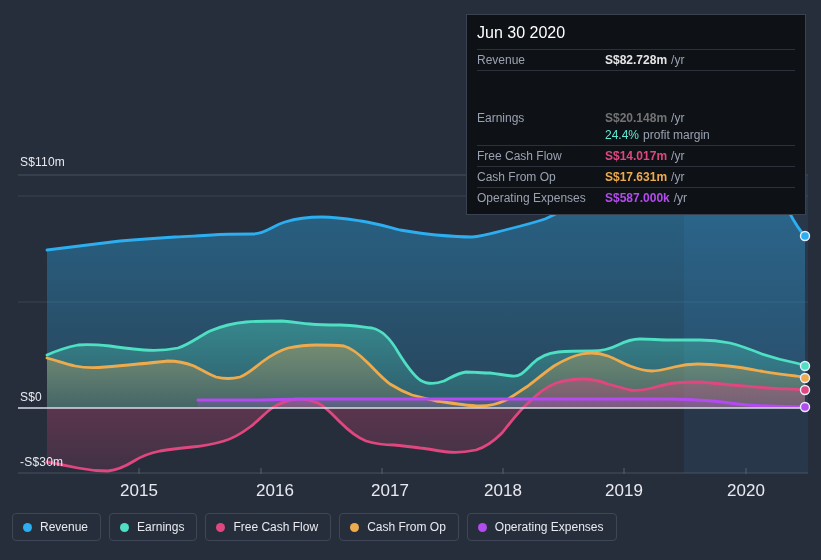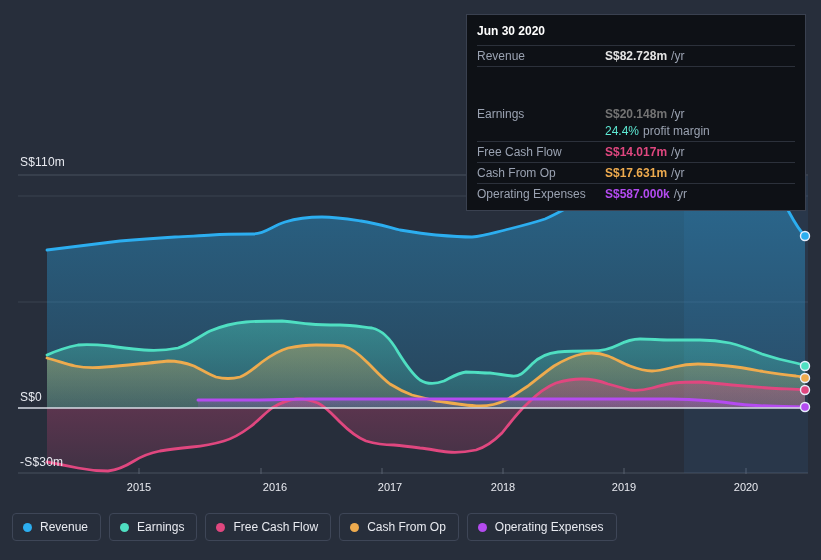--- a/index.html
+++ b/index.html
@@ -33,38 +33,38 @@
   }
   .y-label { left: 20px; }
   #y-label-top  { top: 155px; }
   #y-label-zero { top: 390px; }
   #y-label-neg  { top: 455px; }
 
   .x-label {
     position: absolute;
     top: 481px;
     color: #e8eaf0;
-    font-size: 11px;
+    font-size: 17px;
     transform: translateX(-50%);
     white-space: nowrap;
   }
 
   
   #tooltip {
     position: absolute;
     left: 466px; top: 14px;
     width: 340px;
     background: #0e1116;
     border: 1px solid #3a4150;
     padding: 8px 10px 6px 10px;
   }
   #tooltip-date {
     color: #ffffff;
-    font-size: 12px;
-    font-weight: bold;
+    font-size: 16px;
+    font-weight: normal;
     padding: 1px 0 7px 0;
   }
   .tt-row {
     display: flex;
     align-items: baseline;
     border-top: 1px solid #2c313b;
     padding: 3px 0 3px 0;
     font-size: 12px;
     min-height: 17px;
   }

